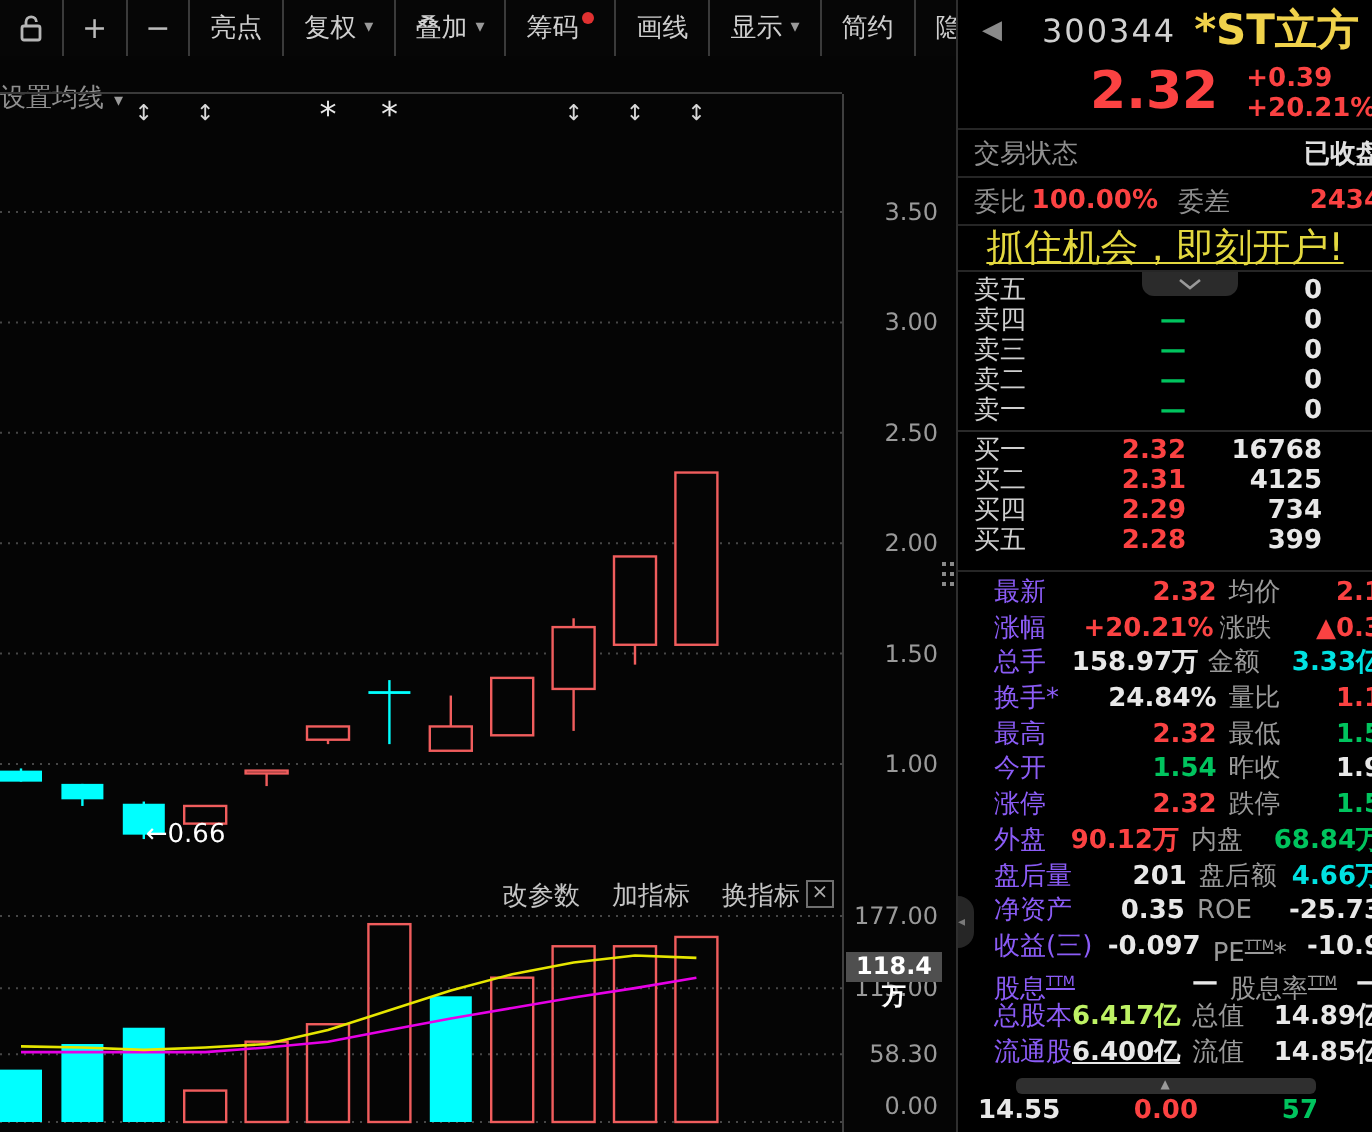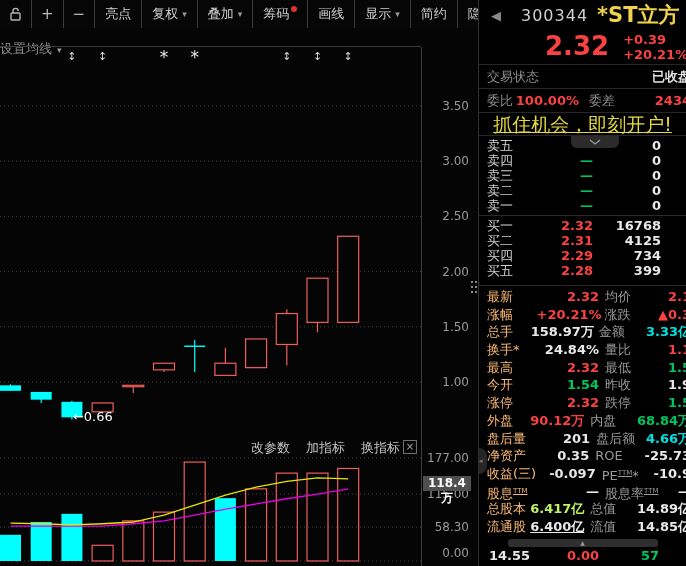--- a/index.html
+++ b/index.html
@@ -49,21 +49,21 @@
   .book { border-top:1px solid #262626; position:relative; padding-top:2px; }
   .chevron-tab { position:absolute; left:92px; top:0; width:48px; height:12px; background:#2b2b2b;
                  border-radius:0 0 6px 6px; display:flex; align-items:center; justify-content:center; }
   .book-row { display:flex; height:15px; line-height:15px; }
   .bl { width:40px; padding-left:8px; color:#cfcfcf; }
   .bp { width:74px; text-align:right; font-weight:bold; }
   .bv { width:68px; text-align:right; color:#e8e8e8; font-weight:bold; }
   .book-sep { height:1px; background:#2a2a2a; margin:2px 0; }
   .stats { margin-top:7px; border-top:1px solid #262626; padding-top:2px; }
   .stat-row { display:flex; width:212px; height:17.7px; line-height:17.7px; }
-  .sl  { width:58px; padding-left:8px; color:#fdba74; white-space:nowrap; }
+  .sl  { width:58px; padding-left:8px; color:#8b5cf6; white-space:nowrap;margin-left:10px; }
   .sv1 { width:62px; text-align:right; font-weight:bold; white-space:nowrap; }
   .sl2 { width:54px; margin-left:6px; color:#9a9a9a; white-space:nowrap; }
   .sv2 { flex:1; text-align:right; font-weight:bold; white-space:nowrap; }
   .sl sup, .sl2 sup { font-size:7px;text-decoration:underline; }
   .collapse-bar { margin:3px auto 0 auto; width:150px; height:8px; background:#2f2f2f; border-radius:3px;
                   display:flex; align-items:center; justify-content:center; color:#9a9a9a; font-size:6px; }
   .p-footer { display:flex; margin-top:2px; height:14px; line-height:14px; font-weight:bold; }
   .pf1 { margin-left:10px; width:50px; color:#e8e8e8; }
   .pf2 { width:60px; text-align:right; color:#fb4242; }
   .pf3 { width:60px; text-align:right; color:#00c45e; }

